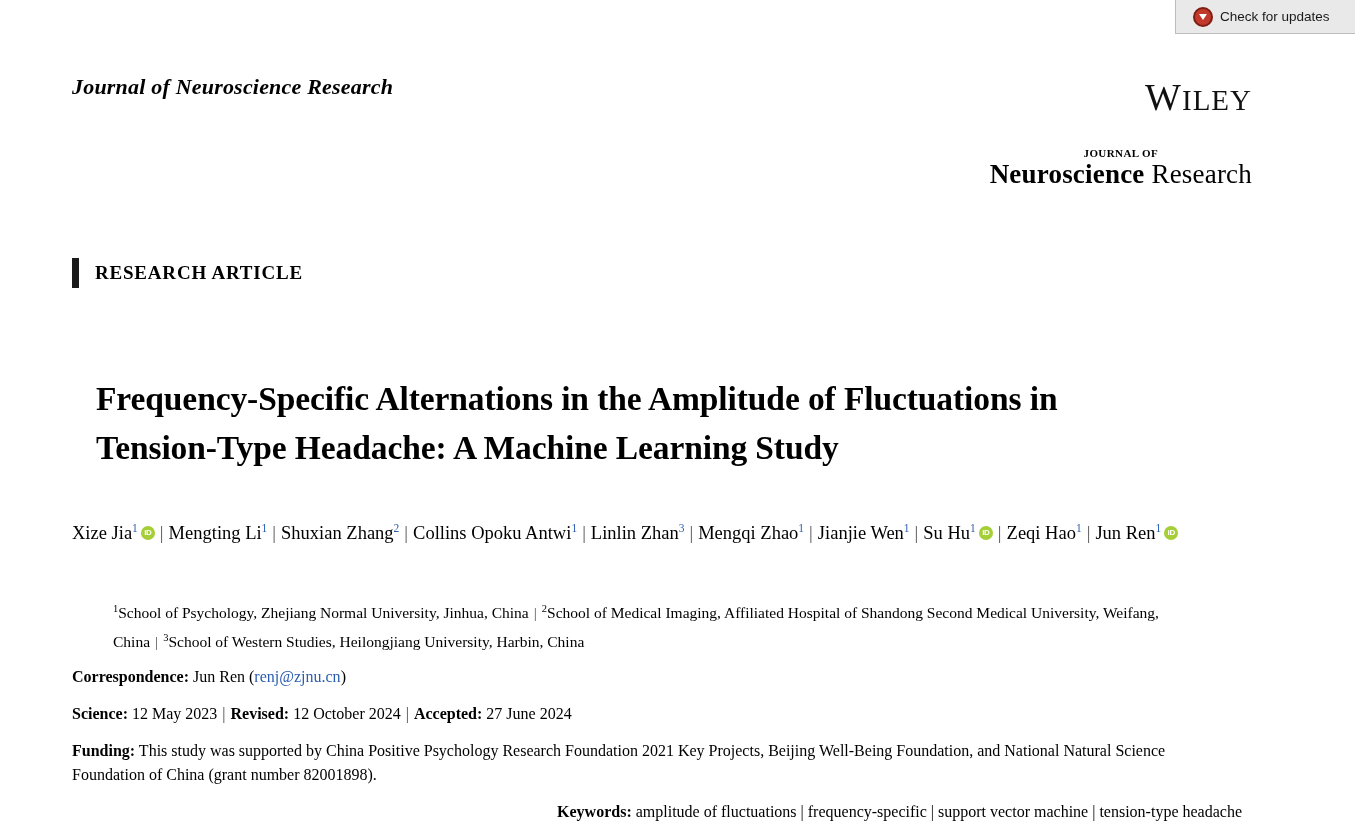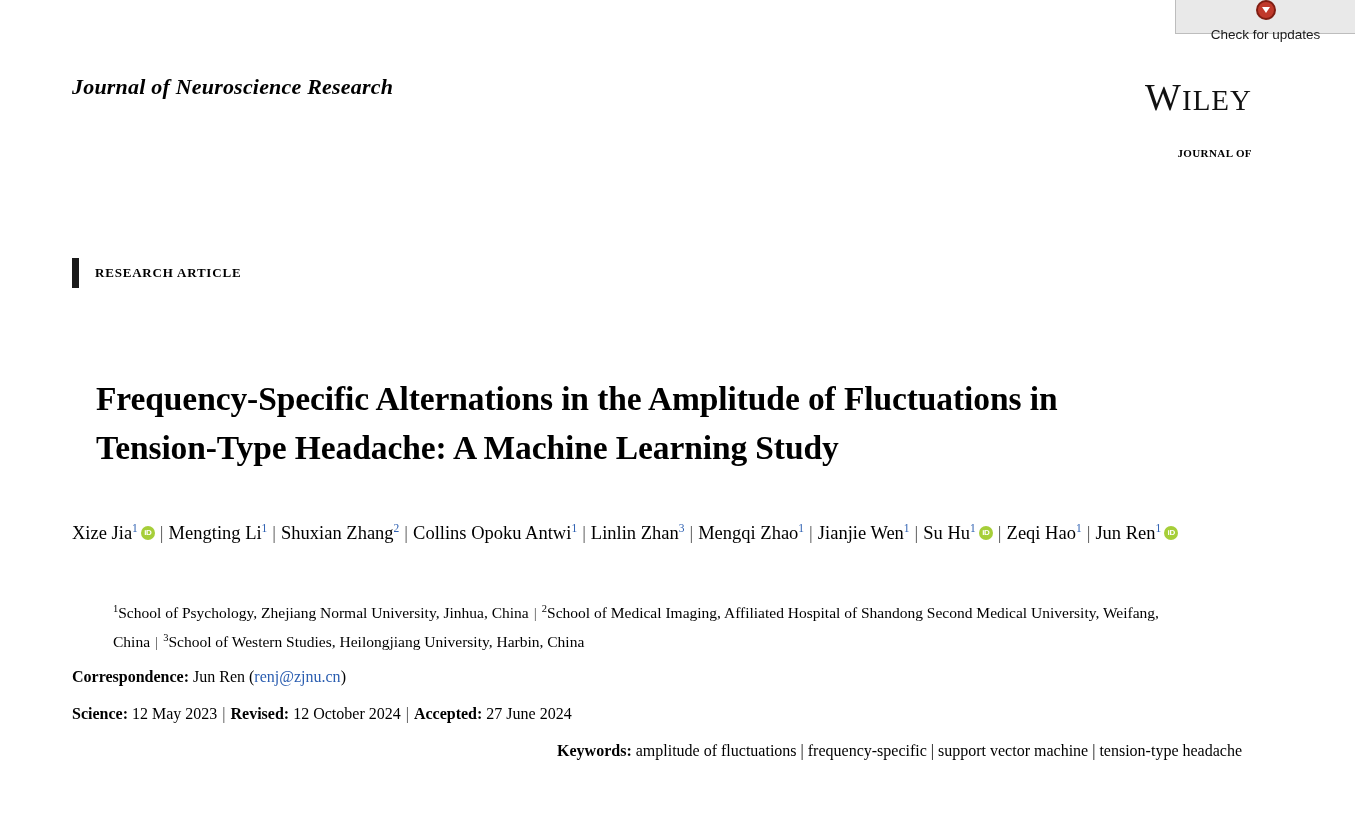--- a/index.html
+++ b/index.html
@@ -23,23 +23,22 @@
     right: 0;
     width: 180px;
     height: 34px;
     background: #e9e9e9;
     border: 1px solid #bdbdbd;
     border-top: none;
     border-right: none;
     display: flex;
     align-items: center;
     gap: 7px;
-    padding: 0 8px;
+    padding: 0 17px;
     box-sizing: border-box;
-    flex-direction: column;
   }
   .cfu-logo {
     width: 20px;
     height: 20px;
     border-radius: 50%;
     background: #c0392b;
     border: 2px solid #7f1d12;
     box-sizing: border-box;
     position: relative;
     flex: 0 0 auto;
@@ -121,21 +120,21 @@
     gap: 16px;
   }
   .type-bar {
     width: 7px;
     height: 30px;
     background: #1a1a1a;
   }
   .type-label {
     font-family: "Liberation Serif", serif;
     font-weight: bold;
-    font-size: 13px;
+    font-size: 19px;
     letter-spacing: 0.8px;
   }
 
   
   .paper-title {
     position: absolute;
     left: 72px;
     top: 352px;
     width: 1080px;
     font-family: "Liberation Serif", serif;
@@ -240,20 +239,21 @@
   <span class="cfu-logo"></span>
   <span class="cfu-text">Check for updates</span>
 </div>
 
 <div class="journal-name">Journal of Neuroscience Research</div>
 
 <div class="wiley-logo"><span>W</span><span class="small">ILEY</span></div>
 
 <div class="jnr-logo">
   <span class="jnr-top">JOURNAL OF</span>
+  <span class="jnr-main"><b>Neuroscience</b><span> Research</span></span>
 </div>
 
 <div class="article-type-row">
   <span class="type-bar"></span>
   <span class="type-label">RESEARCH ARTICLE</span>
 </div>
 
 <h1 class="paper-title">Frequency-Specific Alternations in the Amplitude of Fluctuations in Tension-Type Headache: A Machine Learning Study</h1>
 
 <div class="authors" id="author-list"><span><span>Xize Jia</span><sup>1</sup><span class="orcid"></span></span><span class="sep">|</span><span><span>Mengting Li</span><sup>1</sup></span><span class="sep">|</span><span><span>Shuxian Zhang</span><sup>2</sup></span><span class="sep">|</span><span><span>Collins Opoku Antwi</span><sup>1</sup></span><span class="sep">|</span><span><span>Linlin Zhan</span><sup>3</sup></span><span class="sep">|</span><span><span>Mengqi Zhao</span><sup>1</sup></span><span class="sep">|</span><span><span>Jianjie Wen</span><sup>1</sup></span><span class="sep">|</span><span><span>Su Hu</span><sup>1</sup><span class="orcid"></span></span><span class="sep">|</span><span><span>Zeqi Hao</span><sup>1</sup></span><span class="sep">|</span><span><span>Jun Ren</span><sup>1</sup><span class="orcid"></span></span></div>
@@ -264,17 +264,21 @@
   <div class="row">
     <b>Correspondence:</b>
     <span>Jun Ren</span><span>&nbsp;(</span><a href="#">renj@zjnu.cn</a><span>)</span>
   </div>
   <div class="row">
     <b>Science:</b>
     <span>12 May 2023</span><span class="pipe">|</span><b>Revised:</b>
     <span>12 October 2024</span><span class="pipe">|</span><b>Accepted:</b>
     <span>27 June 2024</span>
   </div>
+  <div class="row funding">
+    <b>Funding:</b>
+    <span>This study was supported by China Positive Psychology Research Foundation 2021 Key Projects, Beijing Well-Being Foundation, and National Natural Science Foundation of China (grant number 82001898).</span>
+  </div>
   <div class="row keywords">
     <b>Keywords:</b>
     <span>amplitude of fluctuations | frequency-specific | support vector machine | tension-type headache</span>
   </div>
 </div>
 
 </body></html>

